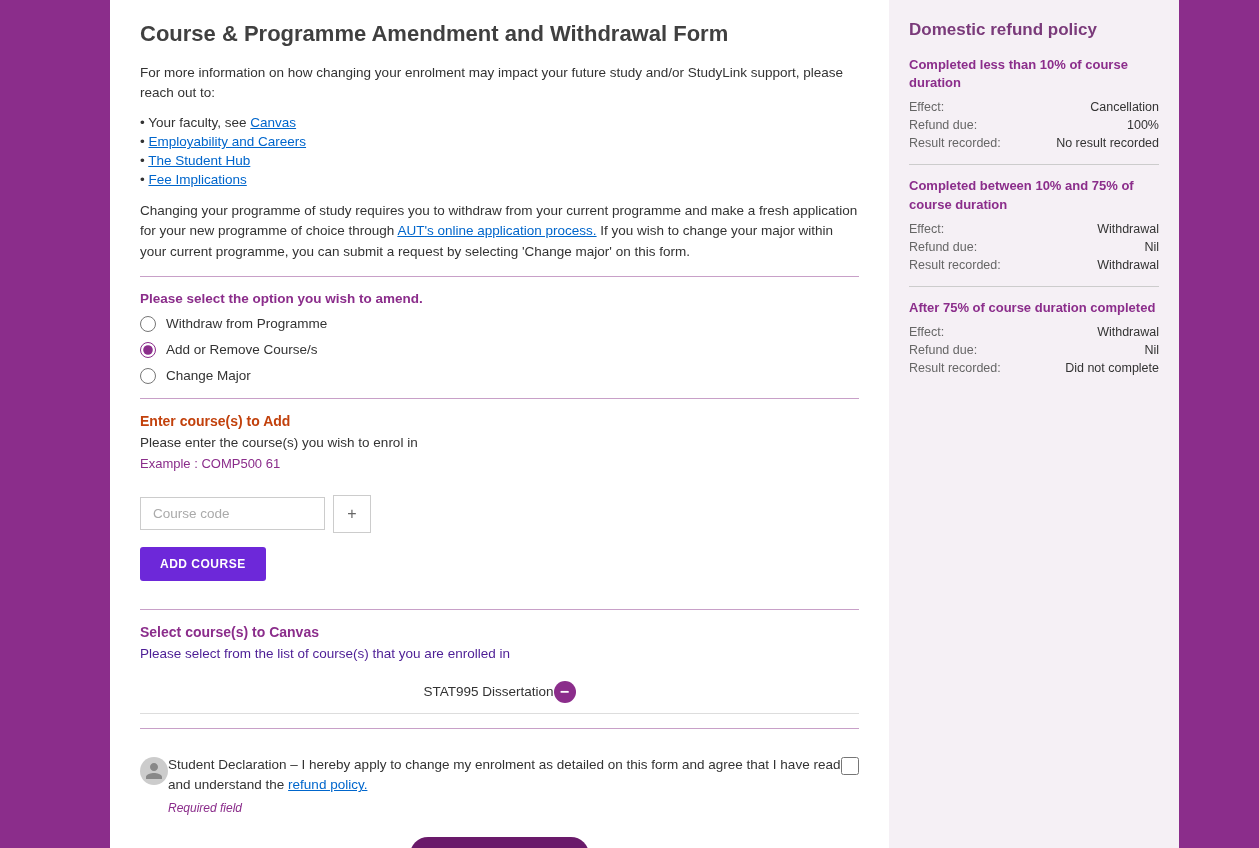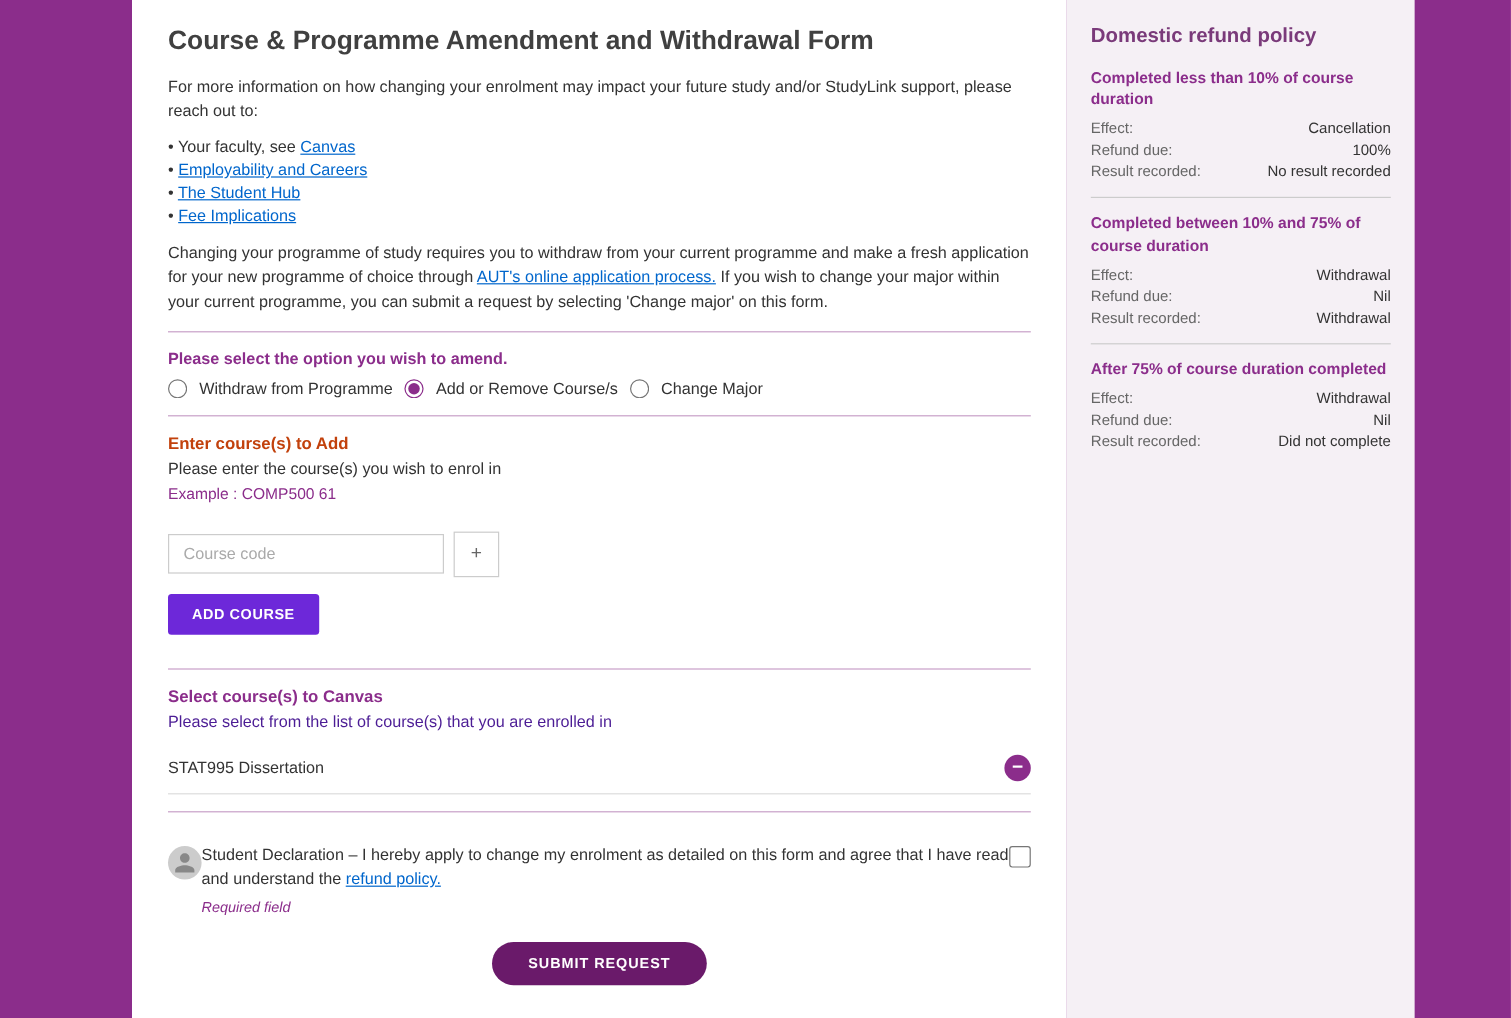--- a/index.html
+++ b/index.html
@@ -84,21 +84,21 @@
 
     .section-label {
       color: #8b2d8b;
       font-size: 13.5px;
       font-weight: bold;
       margin-bottom: 10px;
     }
 
     .radio-group {
       display: flex;
-      flex-direction: row;
+      flex-direction: column;
       gap: 10px;
       margin-bottom: 10px;
     }
     .radio-item {
       display: flex;
       align-items: center;
       gap: 10px;
       font-size: 13.5px;
       color: #333;
     }
@@ -133,21 +133,21 @@
       gap: 8px;
       margin-bottom: 14px;
       align-items: center;
     }
 
     .course-input {
       border: 1px solid #ccc;
       padding: 8px 12px;
       font-size: 13.5px;
       color: #999;
-      width: 230px;
+      width: 185px;
       outline: none;
     }
 
     .course-input::placeholder {
       color: #aaa;
     }
 
     .plus-box {
       width: 38px;
       height: 38px;
@@ -183,21 +183,21 @@
 
     .remove-desc {
       color: #4c1d95;
       font-size: 13.5px;
       margin-bottom: 10px;
     }
 
     .course-remove-row {
       display: flex;
       align-items: center;
-      justify-content: space-between;
+      justify-content: center;
       padding: 10px 0;
       border-bottom: 1px solid #ddd;
       font-size: 13.5px;
       color: #333;
     }
 
     .minus-icon {
       width: 22px;
       height: 22px;
       background: #8b2d8b;

